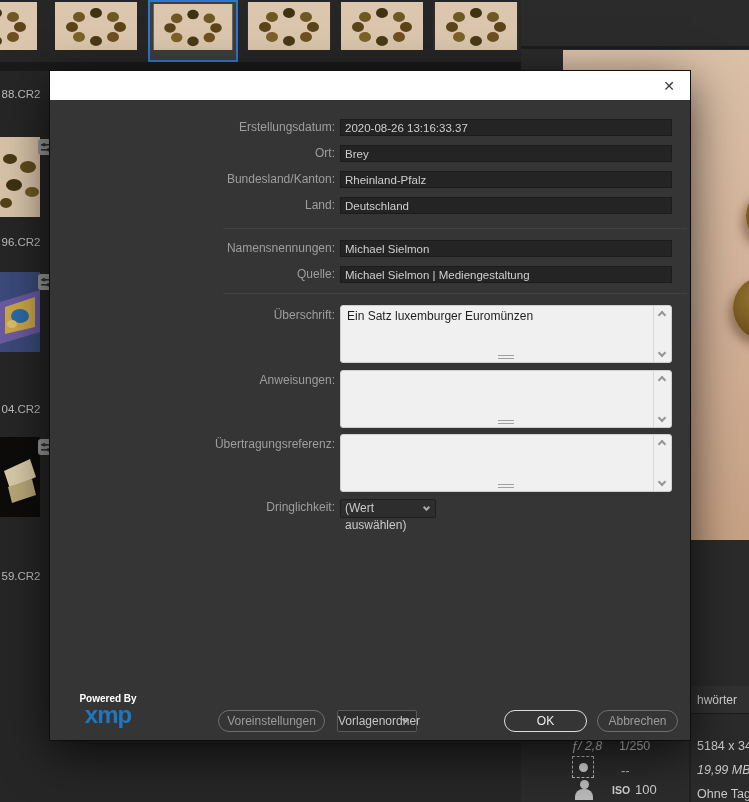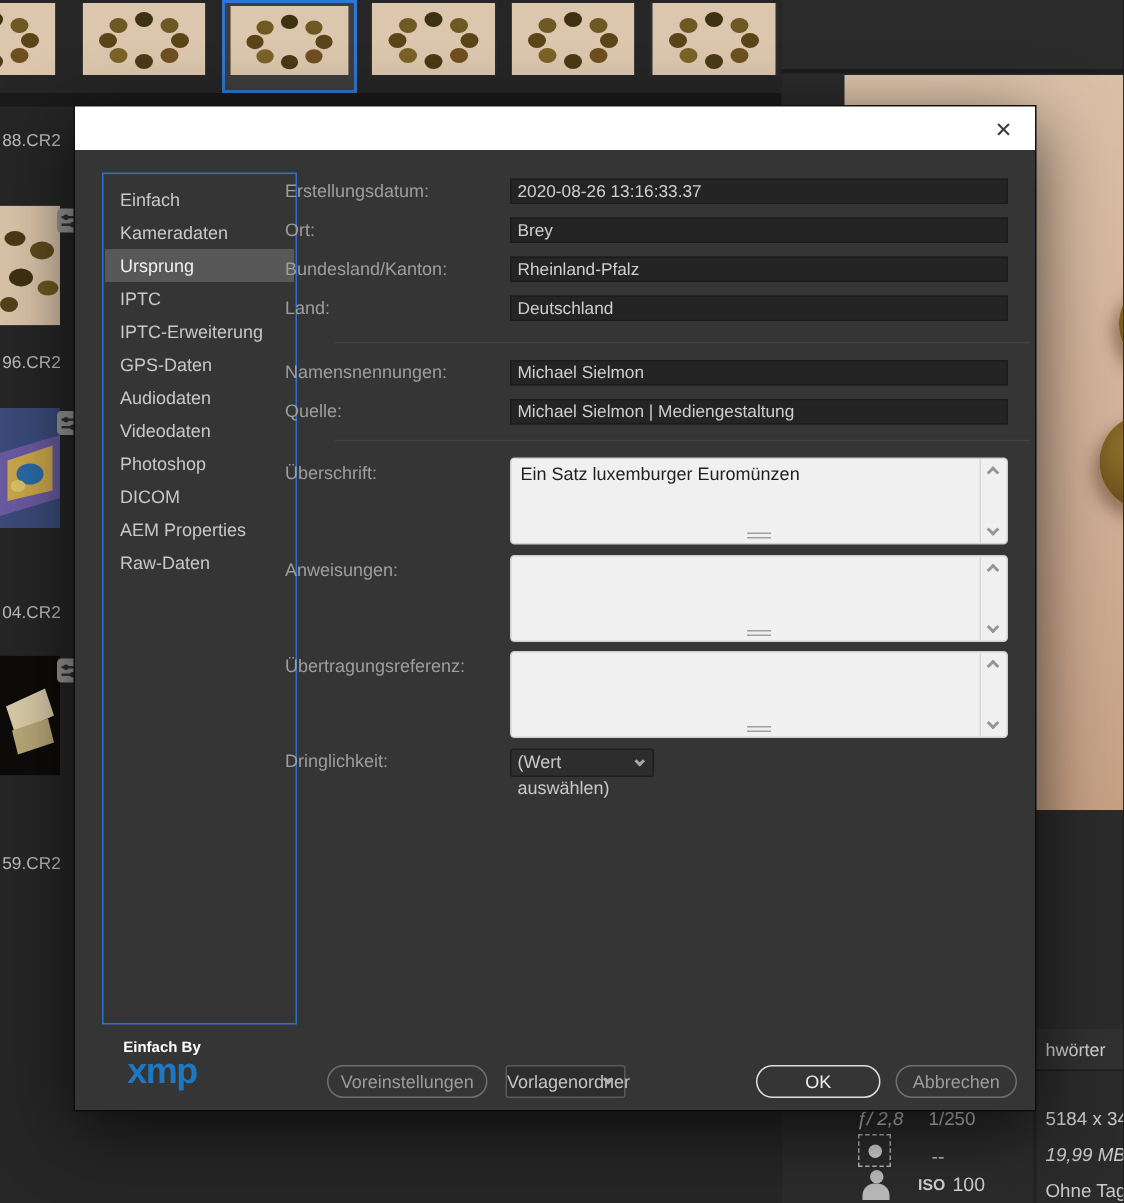--- a/index.html
+++ b/index.html
@@ -54,21 +54,21 @@
   .titlebar{position:absolute;left:0;top:0;width:640px;height:29px;background:#ffffff;}
   .titlebar .t{position:absolute;left:16px;top:0;line-height:29px;font-size:12px;color:#1c1c1c;}
   .close-btn{position:absolute;right:10px;top:4px;width:22px;height:22px;line-height:22px;
              text-align:center;font-size:14px;color:#3a3a3a;cursor:default;}
 
   .sidebar{position:absolute;left:18px;top:44px;width:130px;height:568px;border:1px solid #2e6fd0;}
   .sidebar ul{list-style:none;margin:6px 0 0 0;padding:0;}
   .sidebar li{height:22px;line-height:22px;padding-left:10px;font-size:12px;color:#c8c8c8;margin:0 1px;}
   .sidebar li.selected{background:#585858;color:#f0f0f0;}
 
-  .flabel{position:absolute;left:140px;width:145px;text-align:left;font-size:12px;color:#9e9e9e;}
+  .flabel{position:absolute;left:140px;width:145px;text-align:right;font-size:12px;color:#9e9e9e;}
   .finput{position:absolute;left:290px;width:332px;height:17px;background:#242424;border:1px solid #1c1c1c;
           color:#cfcfcf;font-size:11.5px;font-family:"Liberation Sans",sans-serif;padding:0 4px;outline:none;}
   .divider{position:absolute;left:173px;width:464px;height:1px;background:#414141;}
 
   .tarea{position:absolute;left:290px;width:332px;height:58px;background:#f0f0f0;border:1px solid #cfcfcf;
          border-radius:3px;}
   .tarea .txt{position:absolute;left:6px;top:3px;right:24px;font-size:12px;color:#1f1f1f;line-height:14px;}
   .tarea .sbar{position:absolute;right:0;top:0;bottom:0;width:18px;border-left:1px solid #d8d8d8;}
   .chev{display:inline-block;width:6px;height:6px;border-right:2px solid #969696;border-bottom:2px solid #969696;}
   .chev.up{transform:rotate(-135deg);}
@@ -250,36 +250,20 @@
       <div style="top:49px;font-style:italic;">19,99 MB</div>
       <div style="top:73px;">Ohne Tag</div>
     </div>
   </div>
 
   <div class="dialog">
     <div class="titlebar">
       <div class="close-btn">✕</div>
     </div>
 
-    <div class="sidebar">
-      <ul>
-        <li>Einfach</li>
-        <li>Kameradaten</li>
-        <li class="selected">Ursprung</li>
-        <li>IPTC</li>
-        <li>IPTC-Erweiterung</li>
-        <li>GPS-Daten</li>
-        <li>Audiodaten</li>
-        <li>Videodaten</li>
-        <li>Photoshop</li>
-        <li>DICOM</li>
-        <li>AEM Properties</li>
-        <li>Raw-Daten</li>
-      </ul>
-    </div>
 
     <div class="flabel" style="top:49px;">Erstellungsdatum:</div>
     <input class="finput" style="top: 48px;" value="2020-08-26 13:16:33.37">
     <div class="flabel" style="top:75px;">Ort:</div>
     <input class="finput" style="top: 74px;" value="Brey">
     <div class="flabel" style="top:101px;">Bundesland/Kanton:</div>
     <input class="finput" style="top: 100px;" value="Rheinland-Pfalz">
     <div class="flabel" style="top:127px;">Land:</div>
     <input class="finput" style="top: 126px;" value="Deutschland">
 
@@ -331,21 +315,21 @@
         </div>
     </div>
 
     <div class="flabel" style="top:429px;">Dringlichkeit:</div>
     <div class="dropdown" style="top:428px;">
       <span>(Wert auswählen)</span>
       <span class="chev down"></span>
     </div>
 
     <div class="powered">
-      <div class="pb">Einfach By</div>
+      <div class="pb">Powered By</div>
       <div class="xmp">xmp</div>
     </div>
     <div class="pill" style="left:168px;width:107px;">Voreinstellungen</div>
     <div class="btn-rect" style="left:287px;width:80px;">
       <span>Vorlagenordner</span>
       <span class="chev down"></span>
     </div>
     <div class="pill ok" style="left:454px;width:83px;">OK</div>
     <div class="pill" style="left:547px;width:81px;">Abbrechen</div>
   </div>

